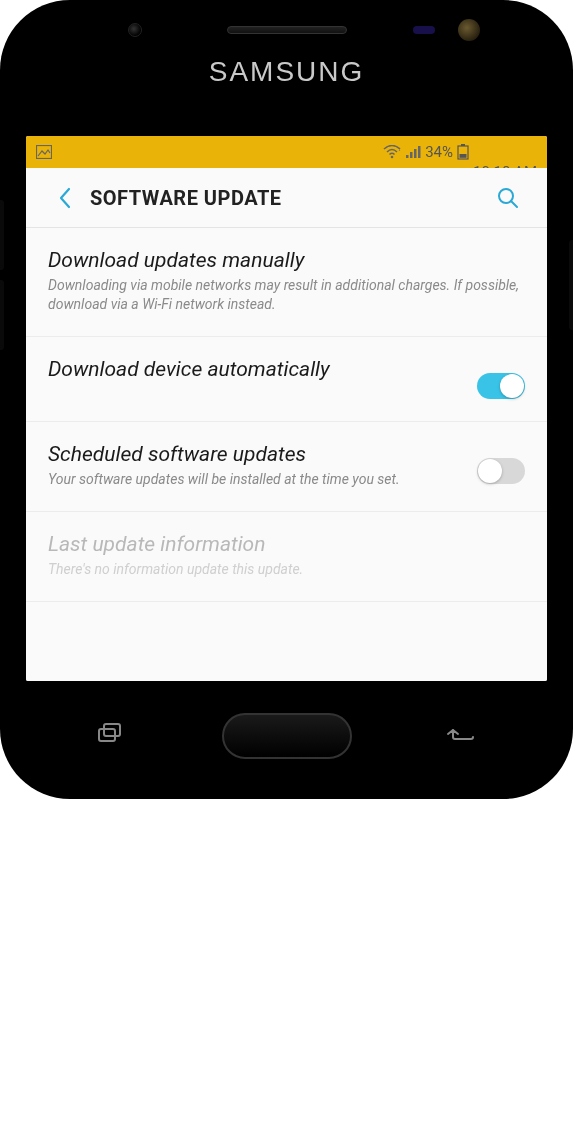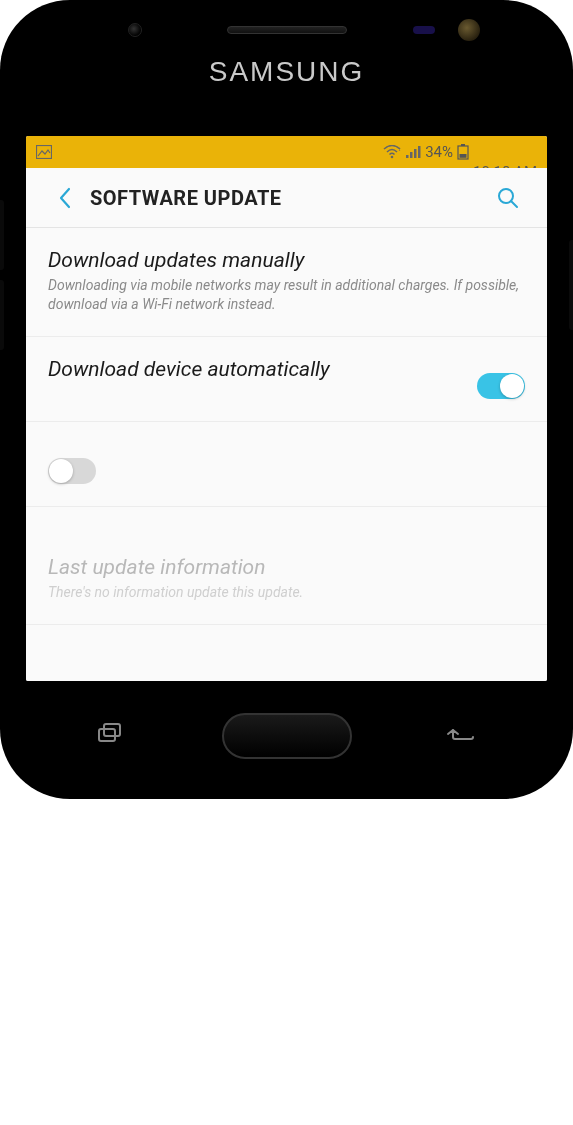--- a/index.html
+++ b/index.html
@@ -138,21 +138,21 @@
     font-size: 21px;
     color: #1a1a1a;
     font-weight: 400;
     margin-bottom: 4px;
   }
   .setting-desc {
     font-size: 14px;
     color: #8a8a8a;
     line-height: 1.35;
   }
-  .setting-title.disabled { color: #b8b8b8; margin-top: 28px; }
+  .setting-title.disabled { color: #b8b8b8; }
   .setting-desc.disabled { color: #cfcfcf; }
   .toggle {
     width: 48px; height: 26px;
     border-radius: 13px;
     position: relative;
     margin-top: 16px;
     flex-shrink: 0;
     cursor: pointer;
   }
   .toggle .knob {
@@ -285,20 +285,24 @@
         <div class="setting-item">
           <div class="setting-text">
             <div class="setting-title">Download device automatically</div>
           </div>
           <div class="toggle on">
               <div class="knob"></div>
             </div>
         </div>
 
         <div class="setting-item">
+          <div class="setting-text">
+            <div class="setting-title">Scheduled software updates</div>
+            <div class="setting-desc">Your software updates will be installed at the time you set.</div>
+          </div>
           <div class="toggle off">
               <div class="knob"></div>
             </div>
         </div>
 
         <div class="setting-item">
           <div class="setting-text">
             <div class="setting-title disabled">Last update information</div>
             <div class="setting-desc disabled">There's no information update this update.</div>
           </div>

